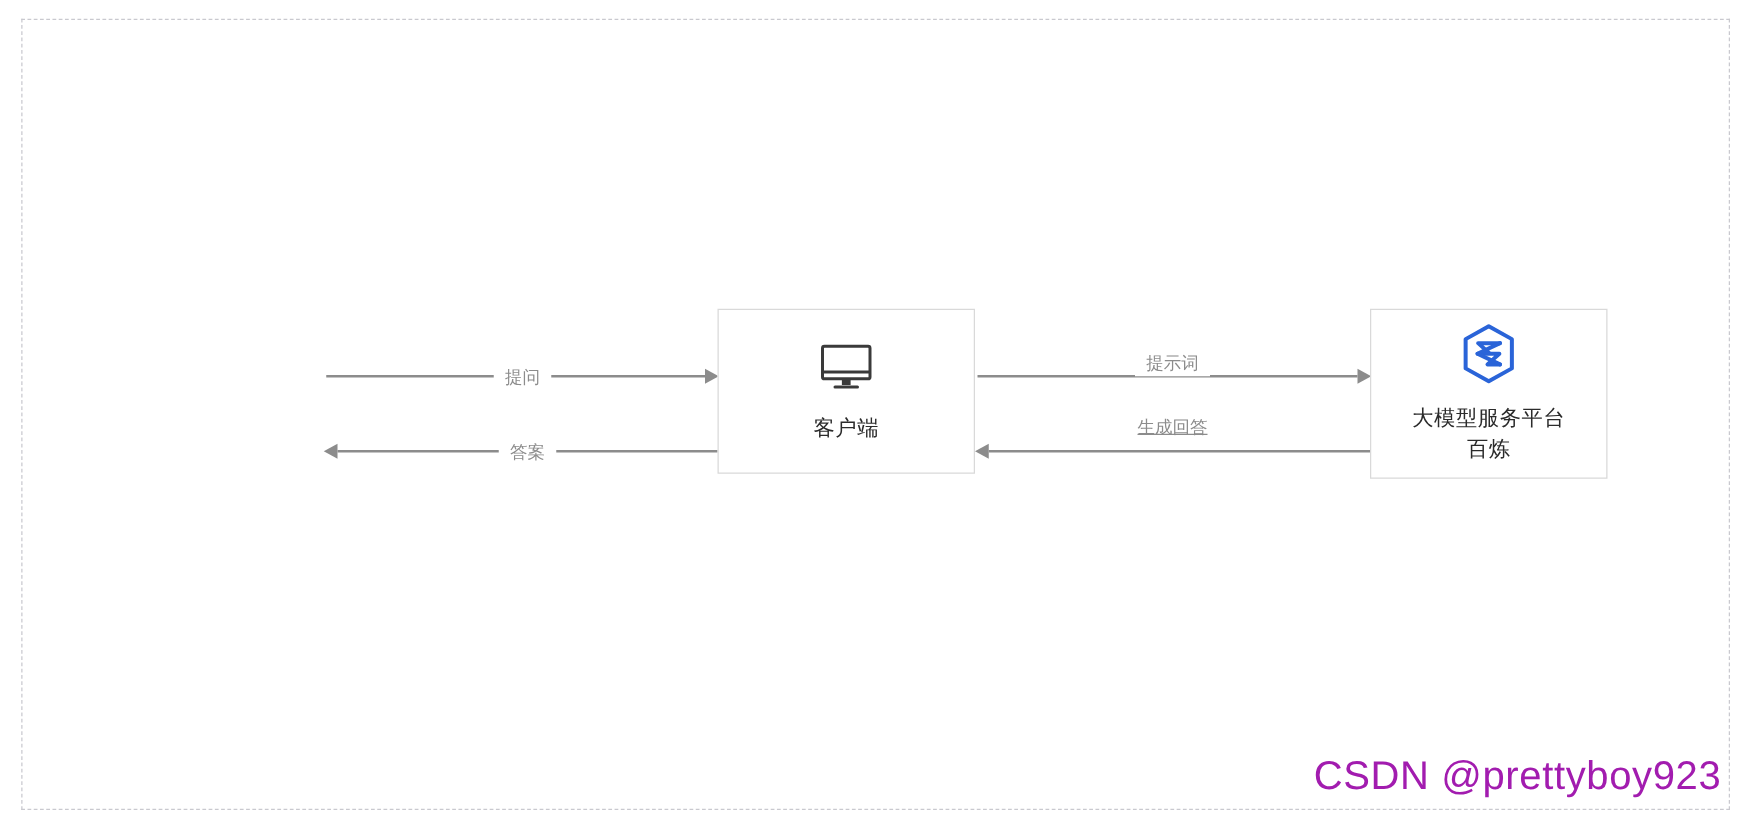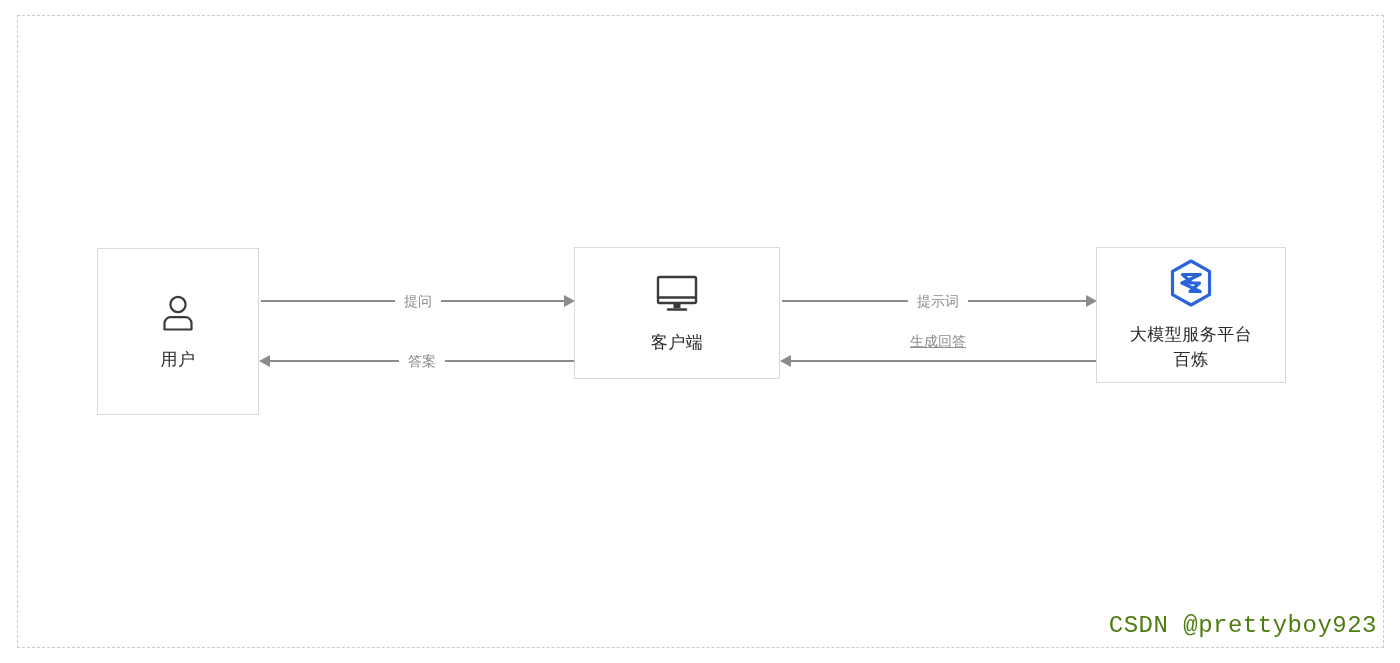--- a/index.html
+++ b/index.html
@@ -104,26 +104,25 @@
 
   #label-ask      { left: 417px; top: 300px; text-align: right; }
   #label-answer   { left: 417px; top: 360px; }
   #label-prompt   { left: 937px; top: 300px; }
   #label-generate { left: 937px; top: 360px; }
 
   #watermark {
     position: absolute;
     right: 6px;
     bottom: 8px;
-    color: #4d7c0f;
-    font-size: 24px;
+    color: #a21caf;
+    font-size: 32px;
     letter-spacing: 0.5px;
     user-select: none;
     white-space: nowrap;
-    font-family: Liberation Mono, monospace;
   }
 </style>
 </head>
 <body>
 
 <div id="stage">
   <div id="canvas-frame">
 
     <div class="edge" id="edge-user-client" style="left:243px;top:284px;width:314px;">
       <div class="edge-line" style="left:0; right:11px;"></div>
@@ -142,33 +141,24 @@
 
     <div class="edge" id="edge-bailian-client" style="left:762px;top:344px;width:317px;">
       <div class="edge-line" style="left:11px; right:0;"></div>
       <div class="edge-head left"></div>
     </div>
 
     <div class="edge-label" id="label-ask" style="left:400px;top:285px;">提问</div>
 
     <div class="edge-label" id="label-answer" style="left:404px;top:345px;">答案</div>
 
-    <div class="edge-label" id="label-prompt" style="left:920px;top:285px;">提示词</div>
+    <div class="edge-label" id="label-prompt" style="left:920px;top:274px;">提示词</div>
 
     <div class="edge-label" id="label-generate" style="left:920px;top:325px;text-decoration:underline;">生成回答</div>
 
-    <div class="node-box" id="node-user" style="left:79px;top:232px;">
-      <span class="node-icon">
-        <svg width="44" height="44" viewBox="0 0 44 44" aria-hidden="true">
-          <circle cx="22" cy="13.5" r="7.6" fill="none" stroke="#3a3a3a" stroke-width="2.2"></circle>
-          <path d="M8.5 38.5 v-6.2 a6.2 6.2 0 0 1 6.2 -6.2 h14.6 a6.2 6.2 0 0 1 6.2 6.2 v6.2 z" fill="none" stroke="#3a3a3a" stroke-width="2.2" stroke-linejoin="round"></path>
-        </svg>
-      </span>
-      <div class="node-label">用户</div>
-    </div>
 
     <div class="node-box" id="node-client" style="left:556px;top:231px;">
       <span class="node-icon">
         <svg width="48" height="44" viewBox="0 0 48 44" aria-hidden="true">
           <rect x="5" y="5" width="38" height="26" rx="1.5" fill="none" stroke="#3a3a3a" stroke-width="2.4"></rect>
           <line x1="5" y1="25.5" x2="43" y2="25.5" stroke="#3a3a3a" stroke-width="2.4"></line>
           <rect x="20.5" y="31" width="7" height="5" fill="#3a3a3a"></rect>
           <line x1="15" y1="37.5" x2="33" y2="37.5" stroke="#3a3a3a" stroke-width="2.4" stroke-linecap="round"></line>
         </svg>
       </span>

